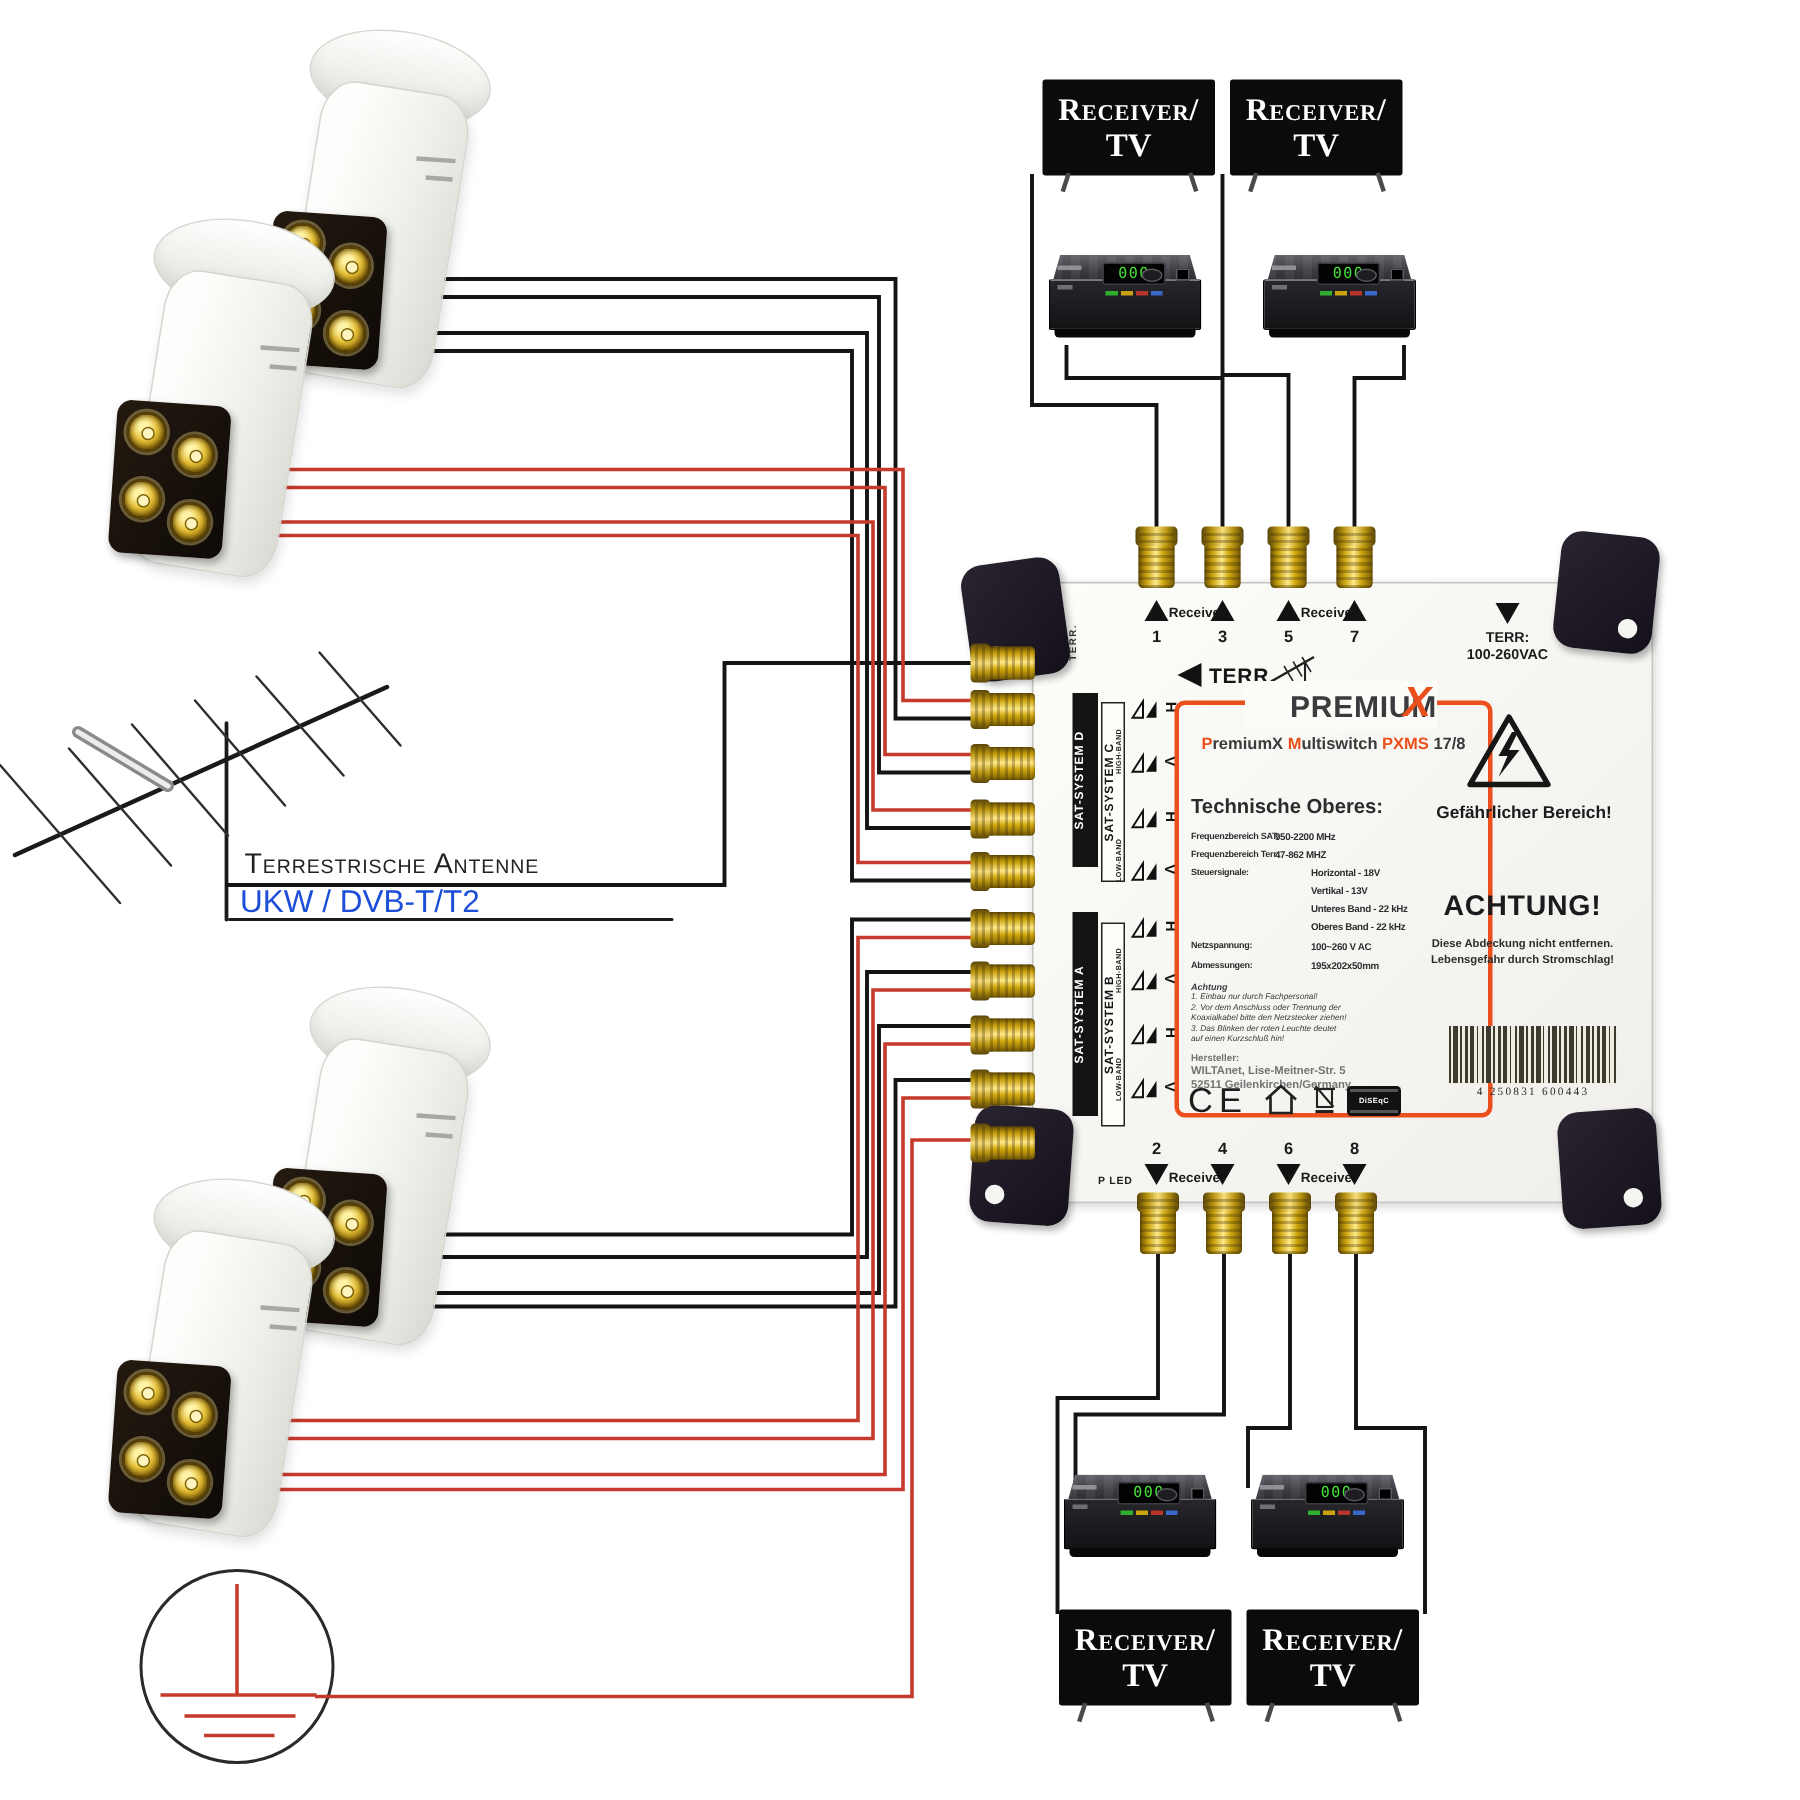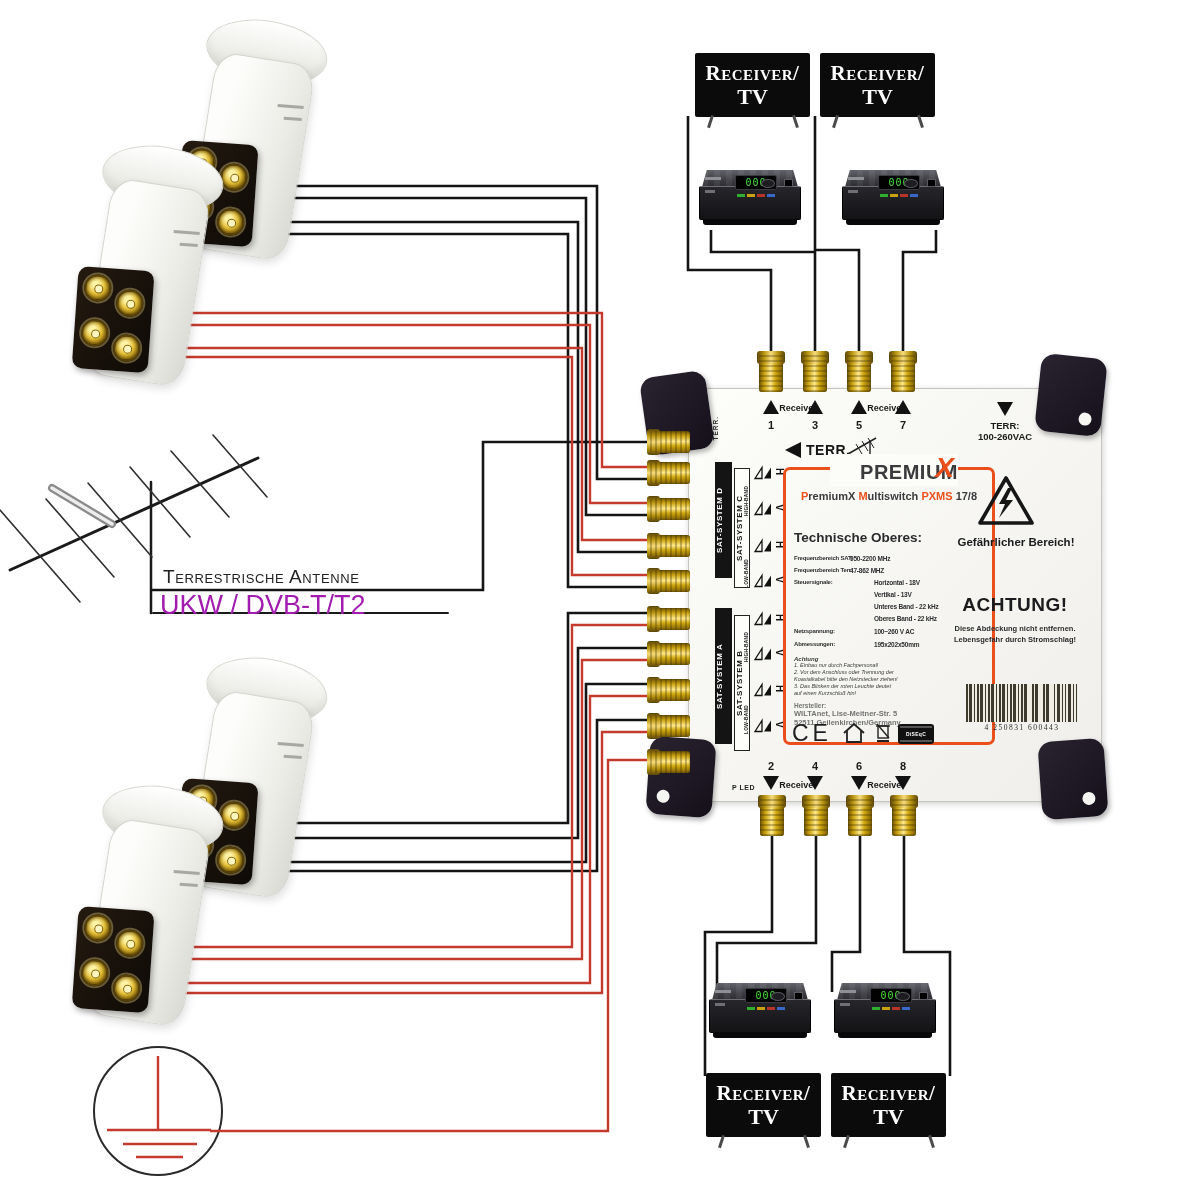--- a/index.html
+++ b/index.html
@@ -31,21 +31,21 @@
   .lnb-conn{position:absolute;width:27px;height:27px;border-radius:50%;
             background:radial-gradient(circle at 40% 35%,#fff3a6 15%,#e7c23a 45%,#9a7408 80%,#6b4f05);
             border:2px solid #584108;box-shadow:0 0 0 2px rgba(255,230,140,.35),inset 0 0 4px #3c2b03;}
   .lnb-conn::after{content:"";position:absolute;left:8px;top:8px;width:7px;height:7px;border-radius:50%;
             background:#fdf4c0;border:1px solid #7c6206;}
   .lc1{left:7px;top:7px;} .lc2{left:40px;top:20px;} .lc3{left:7px;top:52px;} .lc4{left:40px;top:65px;}
 
   
   .ant-title{position:absolute;left:163px;top:566px;font-variant:small-caps;font-size:19px;
              letter-spacing:.6px;color:#222;z-index:2;}
-  .ant-sub{position:absolute;left:160px;top:590px;font-size:27px;color:#a21caf;z-index:2;}
+  .ant-sub{position:absolute;left:160px;top:590px;font-size:21px;color:#1d4ed8;z-index:2;}
 
   
   .ms{position:absolute;left:688px;top:388px;width:414px;height:414px;z-index:2;}
   .ms-face{position:absolute;inset:0;background:linear-gradient(135deg,#fdfdfa,#efeeea);
            border:1px solid #c5c4bf;border-radius:8px;box-shadow:1px 2px 7px rgba(0,0,0,.18);}
   .bracket{position:absolute;width:66px;height:78px;z-index:3;border-radius:14px;
            background:linear-gradient(135deg,#2a2330,#14101a);box-shadow:2px 3px 5px rgba(0,0,0,.3);}
   .bracket::after{content:"";position:absolute;width:13px;height:13px;border-radius:50%;background:#f5f5f2;}
   .b-tl{left:644px;top:374px;transform:rotate(-8deg);} .b-tl::after{left:10px;bottom:10px;}
   .b-tr{left:1038px;top:356px;transform:rotate(6deg);} .b-tr::after{right:10px;bottom:10px;}

